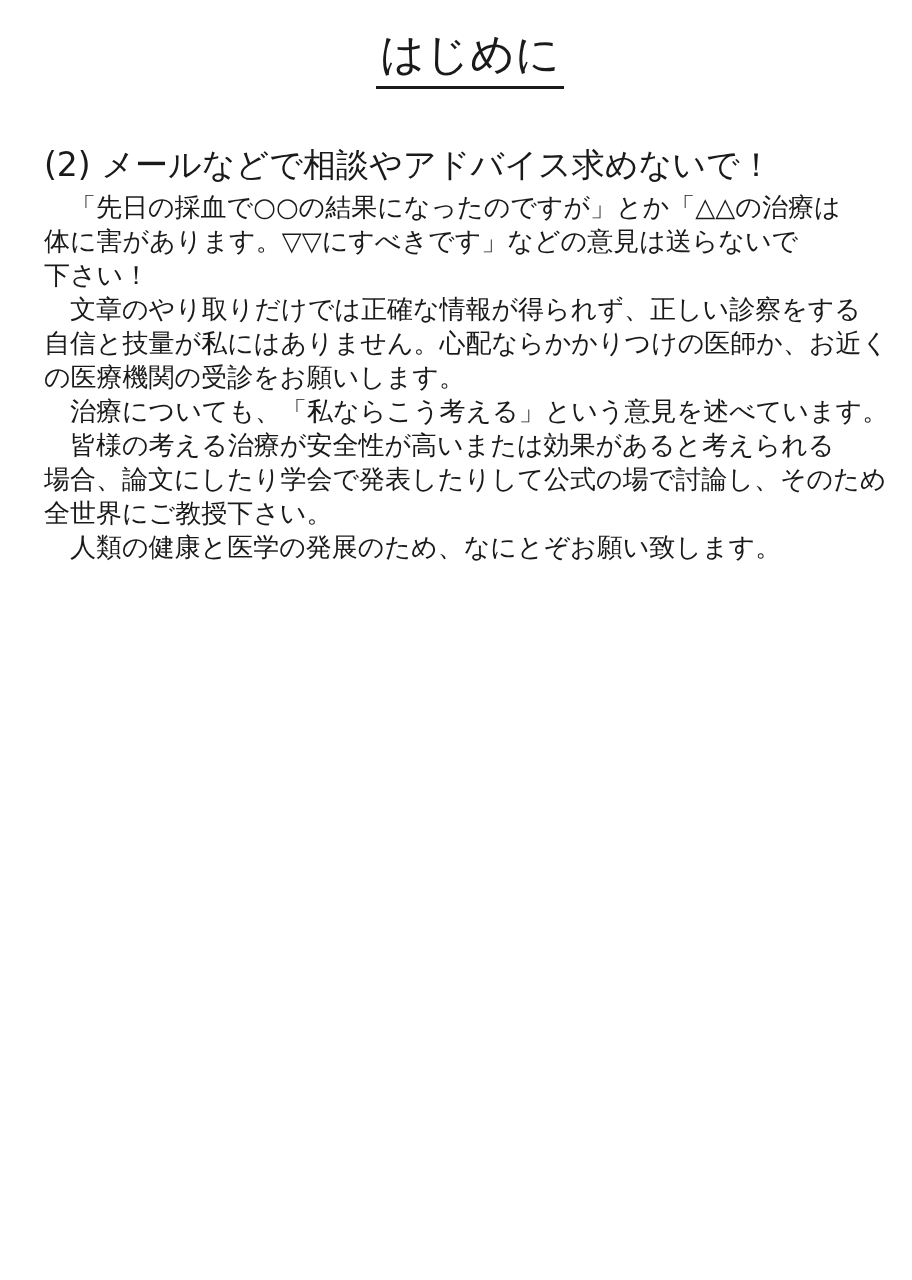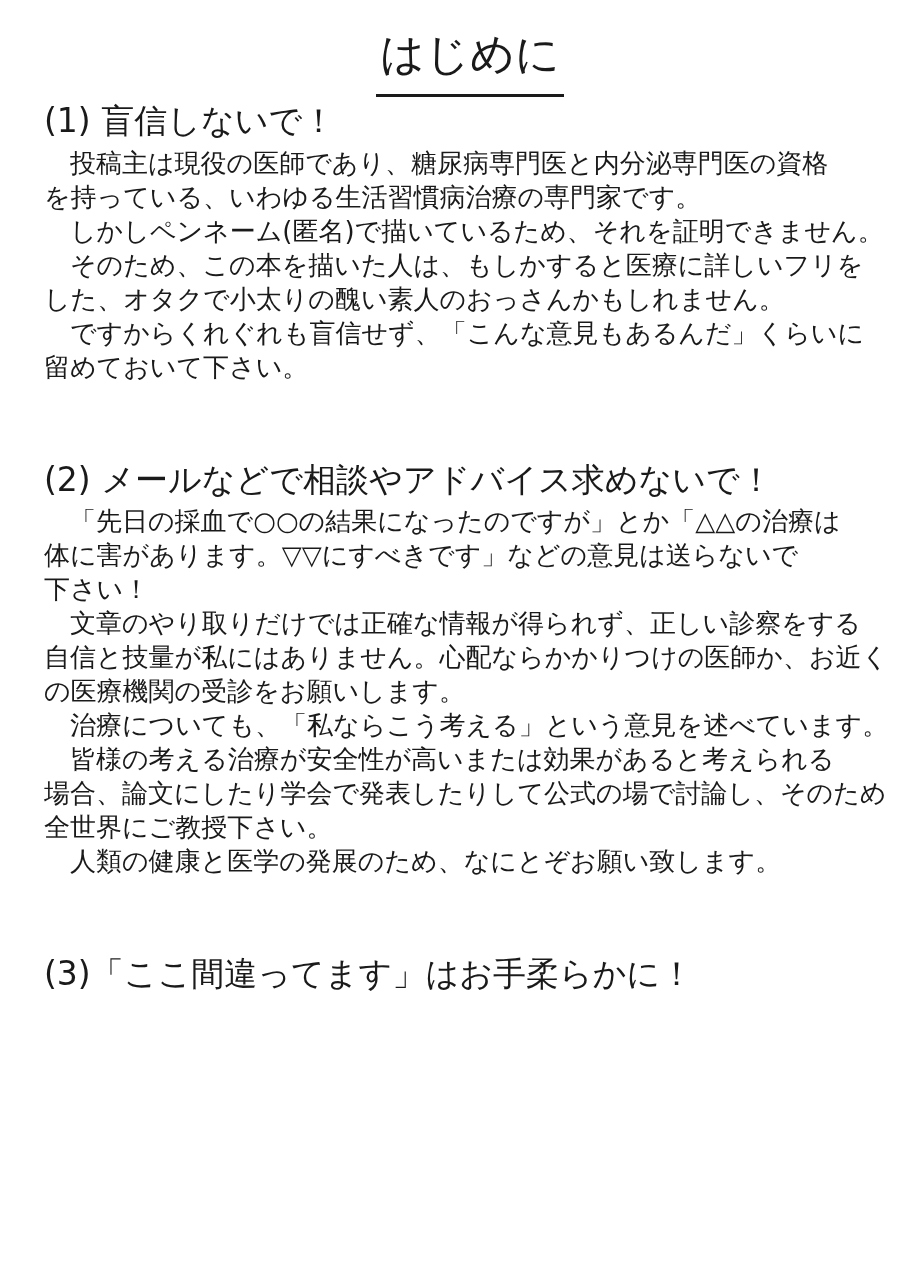--- a/index.html
+++ b/index.html
@@ -25,24 +25,24 @@
   .title {
     margin: 0;
     text-align: center;
     font-size: 44px;
     font-weight: 500;
     line-height: 1.18;
   }
   .title-text {
     display: inline-block;
     border-bottom: 3px solid #1a1a1a;
-    padding: 0 4px 14px 4px;
+    padding: 0 4px 6px 4px;
   }
   .sec {
-    margin-top: 76px;
+    margin-top: 56px;
   }
   .sec.first {
     margin-top: 4px;
   }
   .heading {
     margin: 0;
     font-size: 33px;
     font-weight: 500;
     line-height: 1.2;
     letter-spacing: 0;
@@ -56,43 +56,32 @@
     letter-spacing: 0;
   }
 </style>
 </head>
 <body>
 
 <div class="page">
 
   <h1 class="title"><span class="title-text">はじめに</span></h1>
 
-  <section class="sec first">
-    <h2 class="heading">(1) 盲信しないで！</h2>
-    <p class="body-text">　投稿主は現役の医師であり、糖尿病専門医と内分泌専門医の資格
-を持っている、いわゆる生活習慣病治療の専門家です。
-　しかしペンネーム(匿名)で描いているため、それを証明できません。
-　そのため、この本を描いた人は、もしかすると医療に詳しいフリを
-した、オタクで小太りの醜い素人のおっさんかもしれません。
-　ですからくれぐれも盲信せず、「こんな意見もあるんだ」くらいに
-留めておいて下さい。</p>
-  </section>
 
   <section class="sec">
     <h2 class="heading">(2) メールなどで相談やアドバイス求めないで！</h2>
     <p class="body-text">　「先日の採血で○○の結果になったのですが」とか「△△の治療は
 体に害があります。▽▽にすべきです」などの意見は送らないで
 下さい！
 　文章のやり取りだけでは正確な情報が得られず、正しい診察をする
 自信と技量が私にはありません。心配ならかかりつけの医師か、お近く
 の医療機関の受診をお願いします。
 　治療についても、「私ならこう考える」という意見を述べています。
 　皆様の考える治療が安全性が高いまたは効果があると考えられる
 場合、論文にしたり学会で発表したりして公式の場で討論し、そのため
 全世界にご教授下さい。
 　人類の健康と医学の発展のため、なにとぞお願い致します。</p>
   </section>
 
   <section class="sec">
-    <h2 class="heading">(3)「ここ間違ってます」はお手柔らかに！</h2>
   </section>
 
 </div>
 
 </body></html>

